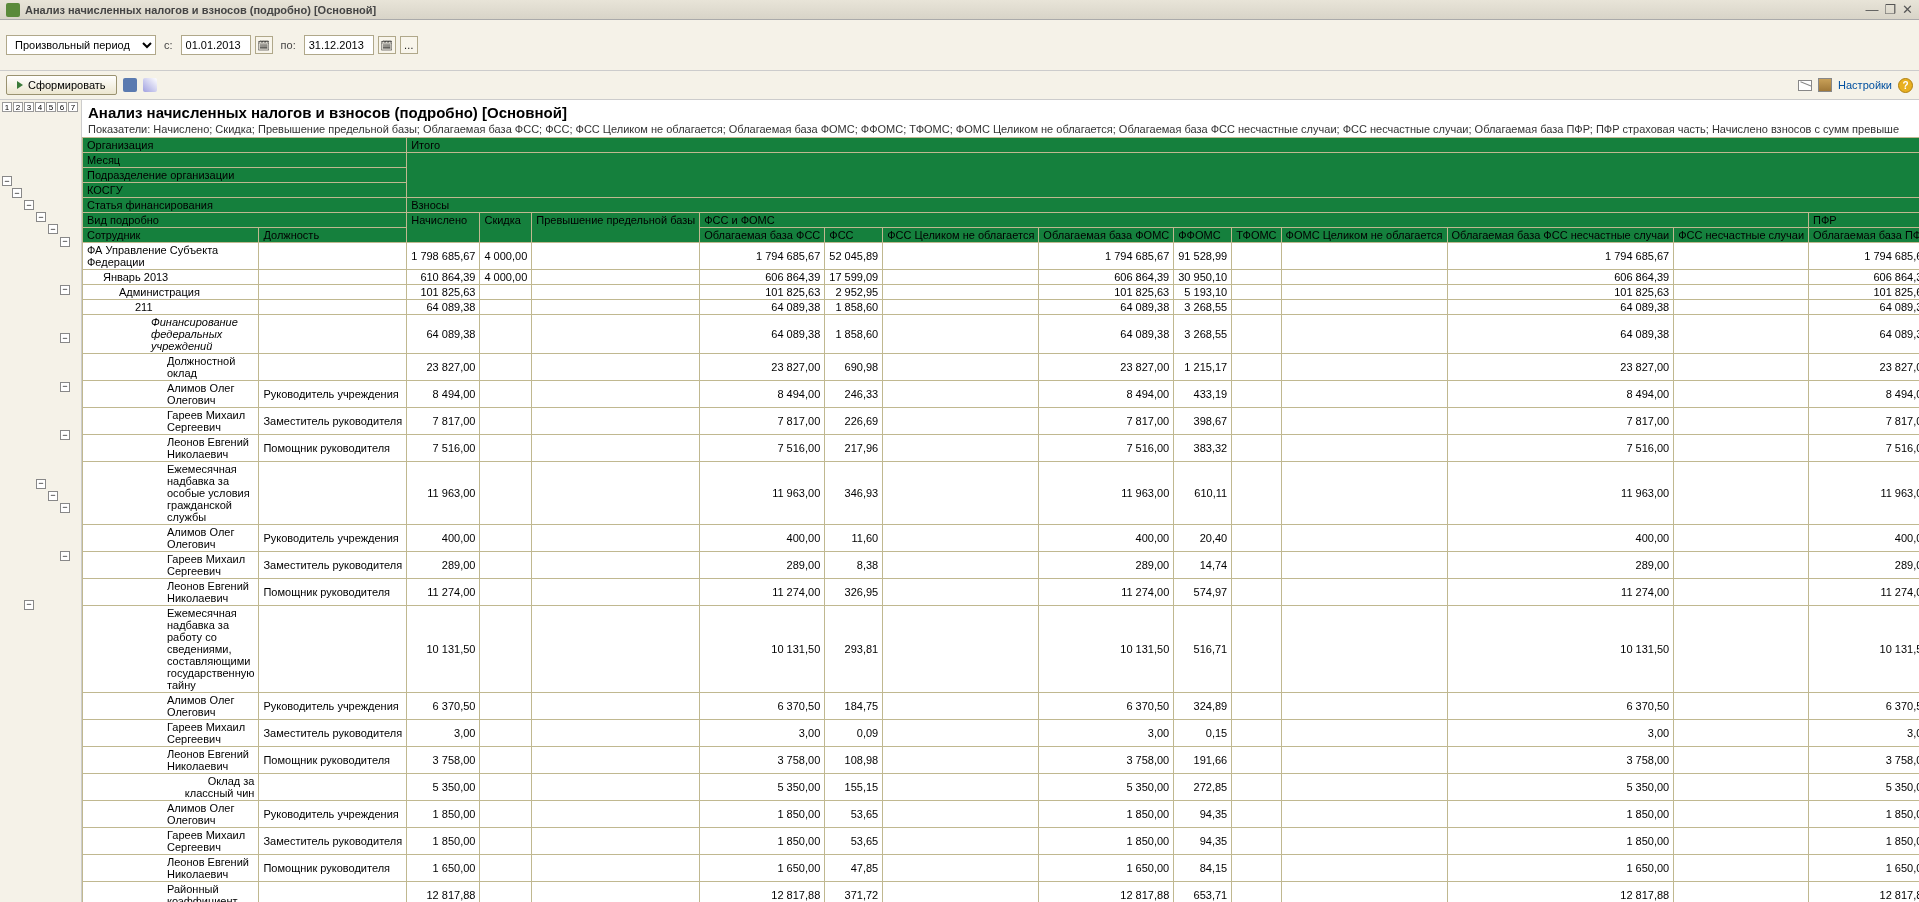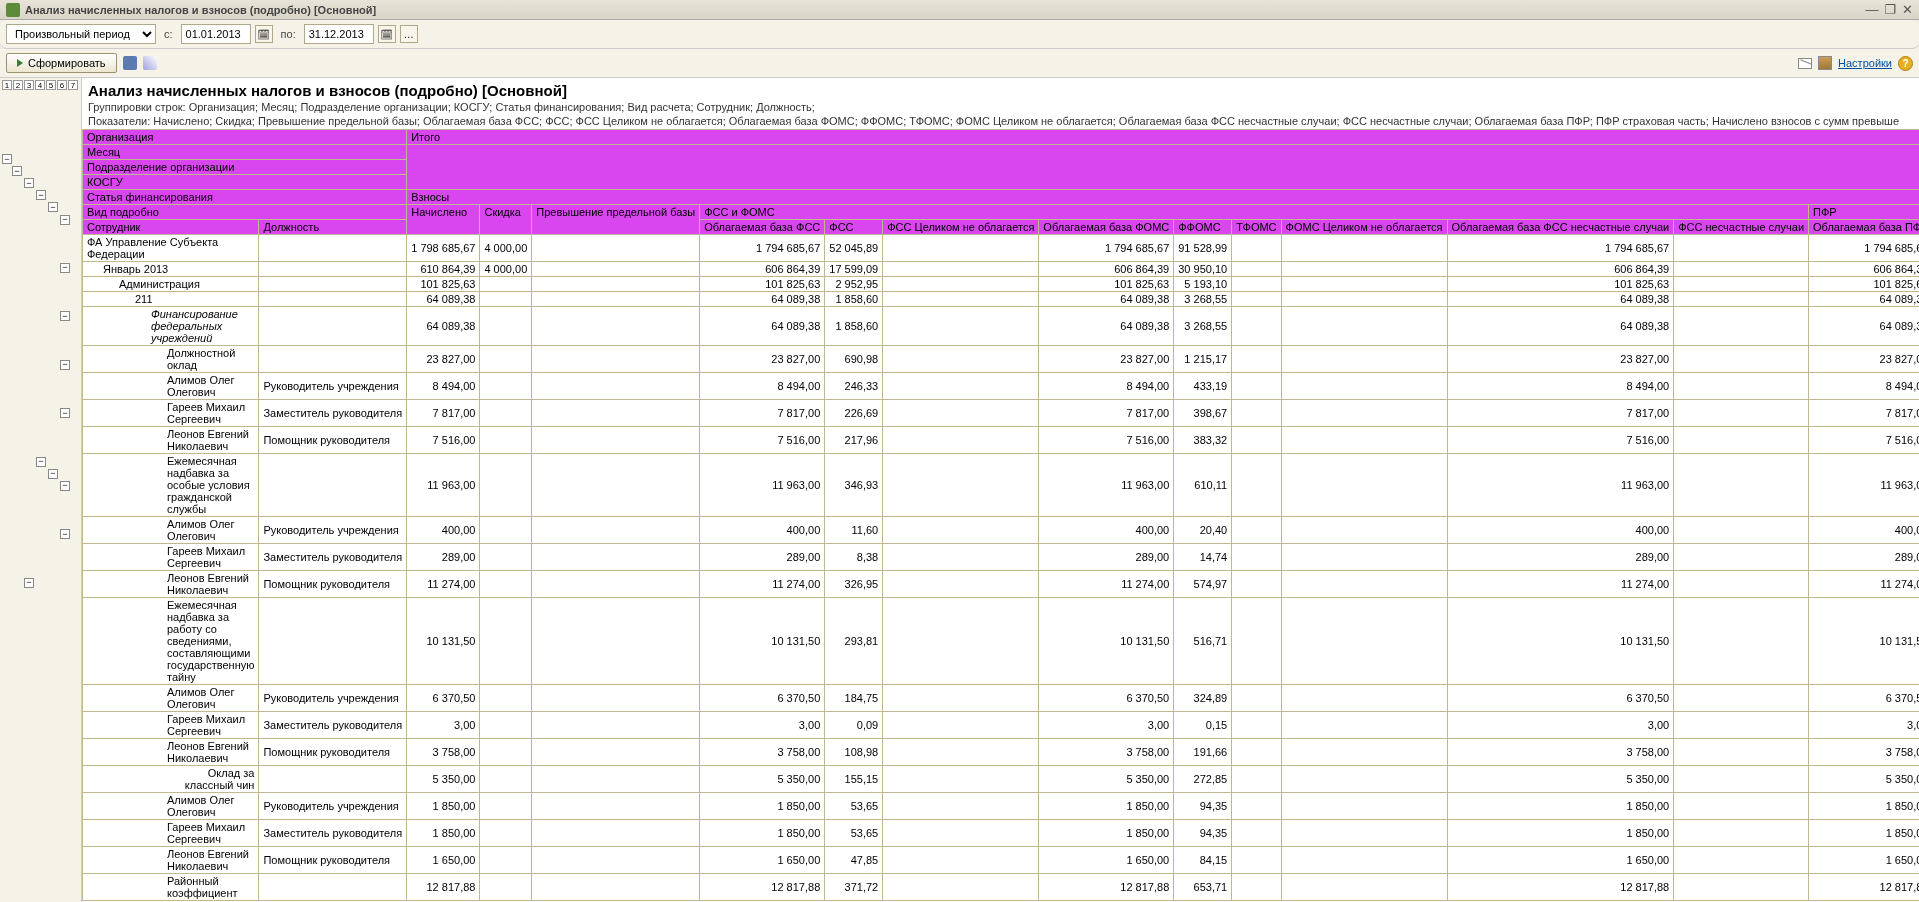--- a/index.html
+++ b/index.html
@@ -2,48 +2,48 @@
 <html><head>
 <meta charset="utf-8">
 <style>
 * { box-sizing: border-box; margin: 0; padding: 0; }
 body { font-family: Arial, sans-serif; font-size: 11px; background: #f0ede3; overflow: hidden; }
 .titlebar { background: linear-gradient(#e8e4d8,#d8d4c8); border-bottom: 1px solid #aaa; height: 20px; display: flex; align-items: center; padding: 0 6px; }
 .titlebar-icon { width: 14px; height: 14px; background: #5a8a3a; border-radius: 2px; margin-right: 5px; }
 .titlebar-text { font-weight: bold; color: #444; flex: 1; }
 .titlebar-btns { display: flex; gap: 6px; color: #555; }
 .titlebar-btns span { cursor: pointer; font-size: 13px; }
-.toolbar { background: #f5f2e8; border-bottom: 1px solid #ccc; padding: 4px 6px; display: flex; align-items: center; gap: 4px; border-radius: 7px; }
+.toolbar { background: #f5f2e8; border-bottom: 1px solid #ccc; padding: 15px 6px; display: flex; align-items: center; gap: 4px; }
 .combo { background: #fff; border: 1px solid #b0a88a; height: 20px; padding: 1px 4px; font-size: 11px; min-width: 150px; }
 .lbl { color: #444; padding: 0 4px; }
 .date-input { background: #fff; border: 1px solid #b0a88a; height: 20px; padding: 1px 4px; width: 70px; font-size: 11px; }
 .small-btn { width: 18px; height: 18px; border: 1px solid #b0a88a; background: #f8f5eb; display: inline-flex; align-items: center; justify-content: center; cursor: pointer; font-size: 10px; }
 .toolbar2 { background: #f5f2e8; border-bottom: 1px solid #ccc; padding: 4px 6px; display: flex; align-items: center; gap: 6px; }
 .form-btn { border: 1px solid #9a9270; background: linear-gradient(#fff,#ece6d0); padding: 3px 10px; display: inline-flex; align-items: center; gap: 5px; cursor: pointer; border-radius: 2px; }
 .tri { width: 0; height: 0; border-left: 6px solid #3a7a3a; border-top: 4px solid transparent; border-bottom: 4px solid transparent; }
 .disk-icon { width: 14px; height: 14px; background: #5a7ab0; border-radius: 2px; }
 .wand-icon { width: 14px; height: 14px; background: linear-gradient(45deg,#a0a0e0,#fff); border-radius: 2px; }
 .toolbar2-right { margin-left: auto; display: flex; align-items: center; gap: 6px; }
 .mail-icon { width: 14px; height: 11px; border: 1px solid #888; background: #fff; position: relative; }
 .mail-icon::after { content: ""; position: absolute; inset: 0; border-top: 1px solid #888; transform: rotate(22deg); transform-origin: left; }
 .grid-icon { width: 14px; height: 14px; background: linear-gradient(#c8a058,#a07838); border: 1px solid #888; }
-.link-txt { color: #0050a0; text-decoration: underline; cursor: pointer; }
+.link-txt { color: #0050a0; cursor: pointer; }
 .help-icon { width: 15px; height: 15px; border-radius: 50%; background: #e8b020; border: 1px solid #b08010; color: #fff; font-weight: bold; display: inline-flex; align-items: center; justify-content: center; font-size: 10px; }
 .content { display: flex; height: calc(100vh - 64px); }
 .outline { width: 82px; background: #f5f2e8; border-right: 1px solid #ccc; padding: 2px; font-size: 9px; overflow: hidden; }
 .level-nums { display: flex; gap: 1px; margin-bottom: 4px; }
 .level-nums span { width: 10px; height: 10px; border: 1px solid #999; background: #fff; display: inline-flex; align-items: center; justify-content: center; font-size: 8px; cursor: pointer; }
 .tree { position: relative; }
 .tree-btn { width: 10px; height: 10px; border: 1px solid #888; background: #fff; display: inline-flex; align-items: center; justify-content: center; font-size: 9px; line-height: 1; cursor: pointer; position: absolute; }
 .report { flex: 1; overflow: auto; background: #fff; }
 .rpt-title { font-weight: bold; font-size: 15px; padding: 4px 6px 2px; }
 .rpt-sub { font-size: 11px; color: #333; padding: 0 6px 2px; }
 table.rpt { border-collapse: collapse; width: auto; min-width: 100%; }
 table.rpt td, table.rpt th { border: 1px solid #c0b890; padding: 1px 4px; font-size: 11px; white-space: nowrap; }
-.hdr { background: #d946ef; vertical-align: top; margin-top: 14px; }
+.hdr { background: #15803d; vertical-align: top; margin-top: 14px; }
 .num { text-align: right; }
 .ind0 { padding-left: 4px !important; }
 .ind1 { padding-left: 20px !important; margin-left: 28px; }
 .ind2 { padding-left: 36px !important; }
 .ind3 { padding-left: 52px !important; }
 .ind4 { padding-left: 68px !important; }
 .ind5 { padding-left: 84px !important; }
 </style>
 </head>
 <body>
@@ -109,21 +109,20 @@
         <div class="tree-btn" style="left: 34px; top: 362.5px;">−</div>
         <div class="tree-btn" style="left: 46px; top: 374.6px;">−</div>
         <div class="tree-btn" style="left: 58px; top: 386.7px;">−</div>
         <div class="tree-btn" style="left: 58px; top: 435.1px;">−</div>
         <div class="tree-btn" style="left: 22px; top: 483.5px;">−</div>
       </div>
   </div>
 
   <div class="report">
     <div class="rpt-title">Анализ начисленных налогов и взносов (подробно) [Основной]</div>
-    <div class="rpt-sub">Группировки строк: Организация; Месяц; Подразделение организации; КОСГУ; Статья финансирования; Вид расчета; Сотрудник; Должность;</div>
     <div class="rpt-sub">Показатели: Начислено; Скидка; Превышение предельной базы; Облагаемая база ФСС; ФСС; ФСС Целиком не облагается; Облагаемая база ФОМС; ФФОМС; ТФОМС; ФОМС Целиком не облагается; Облагаемая база ФСС несчастные случаи; ФСС несчастные случаи; Облагаемая база ПФР; ПФР страховая часть; Начислено взносов с сумм превыше</div>
 
     <table class="rpt">
       <thead id="thead">
           <tr>
   <td class="hdr" colspan="2">Организация</td>
   <td class="hdr" colspan="14">Итого</td>
 </tr>
 <tr>
             <td class="hdr" colspan="2">Месяц</td>

